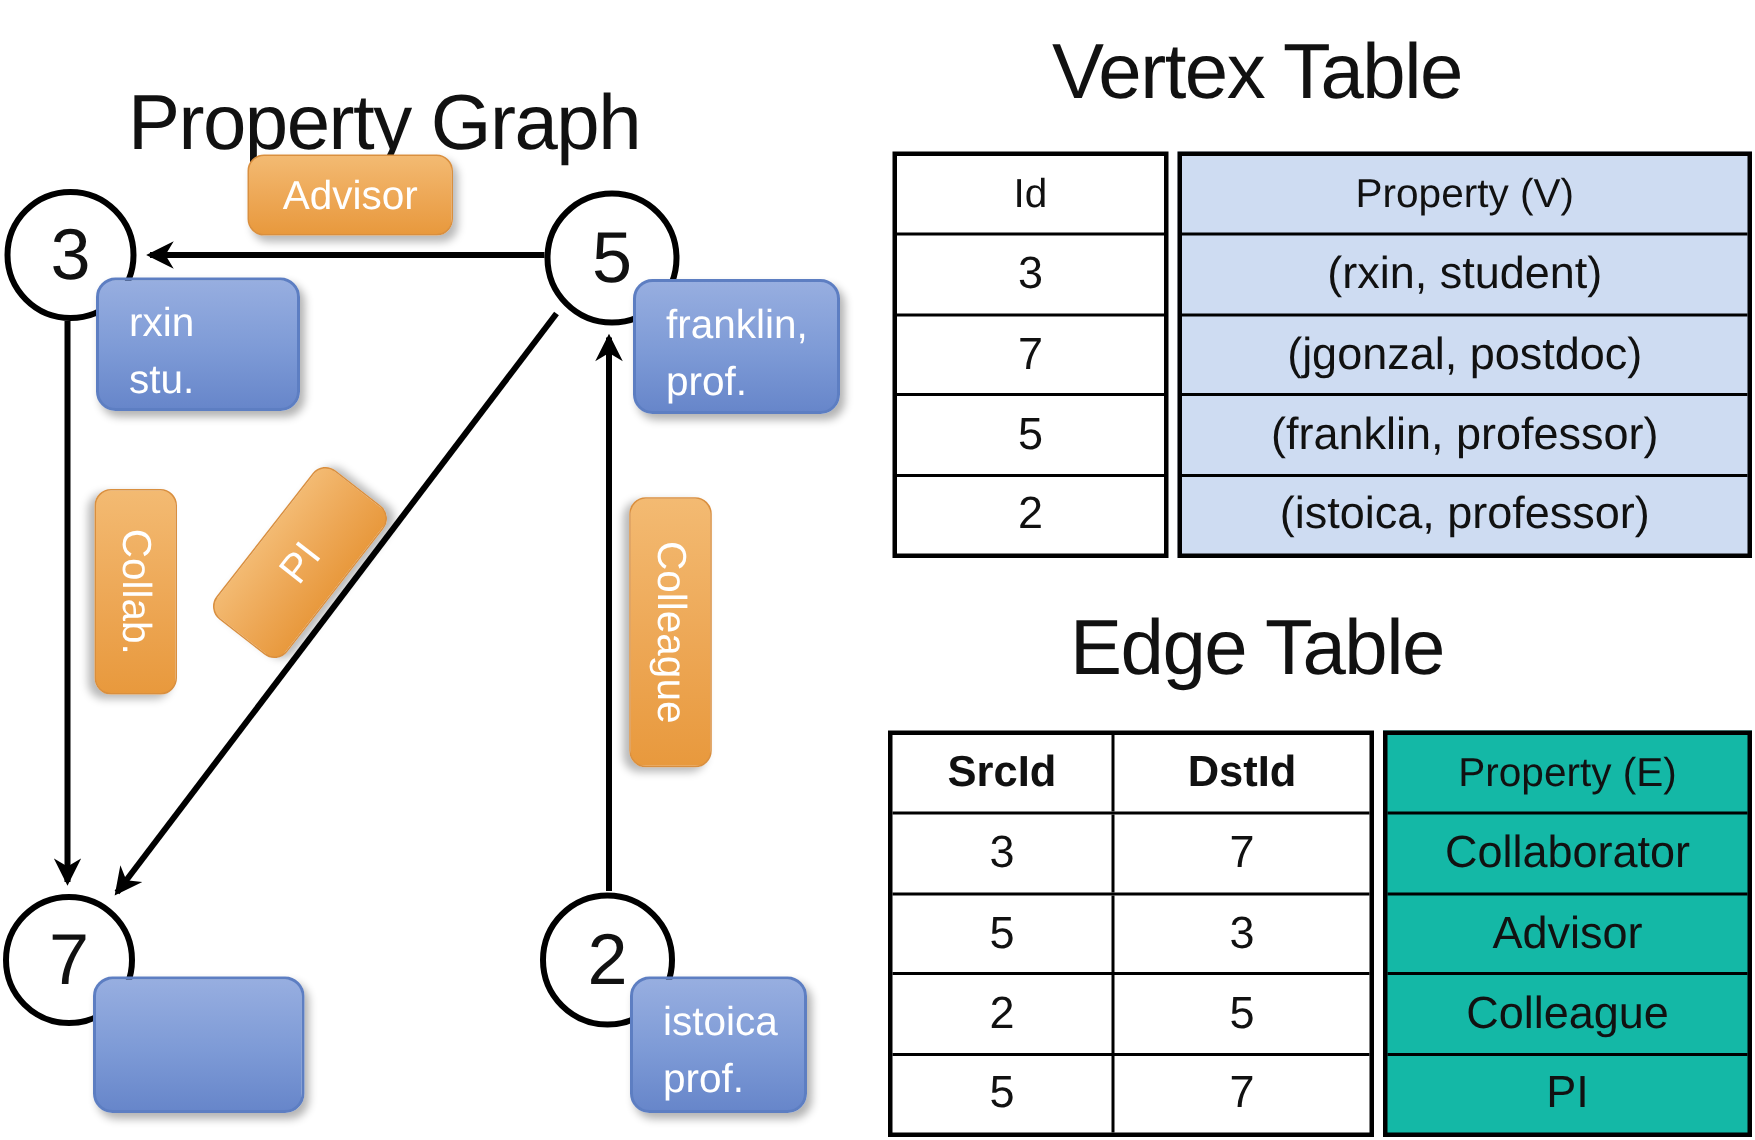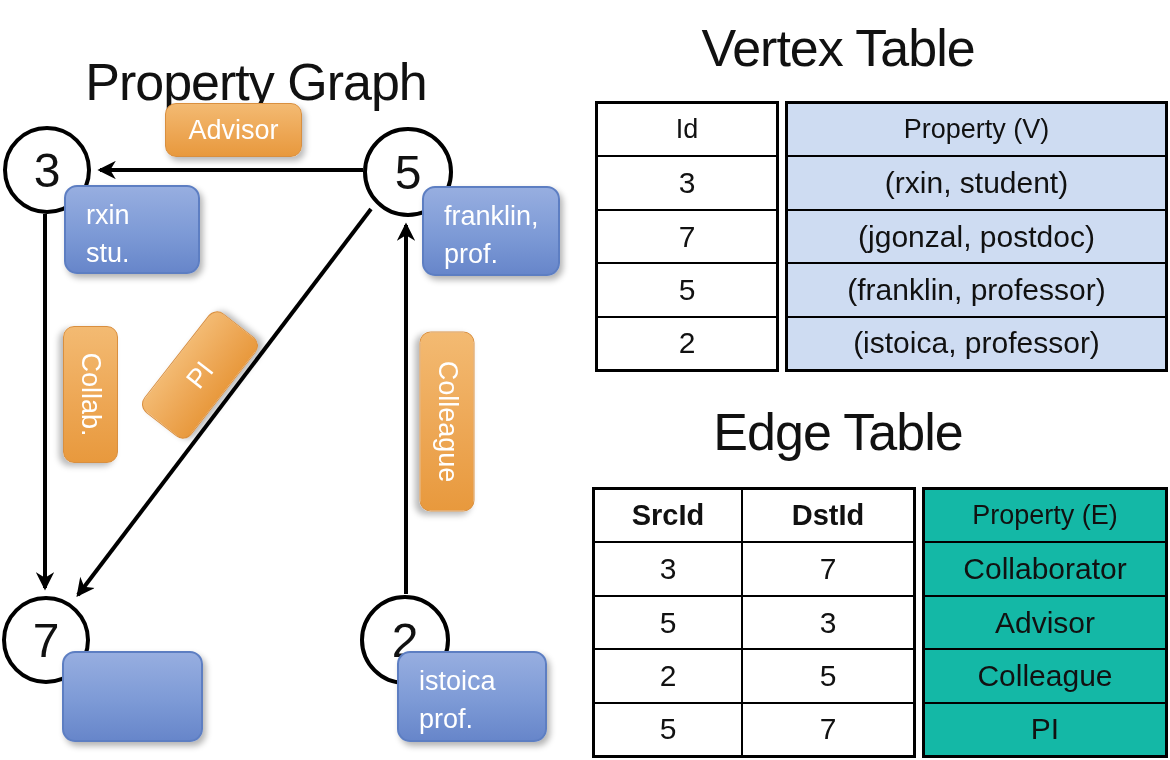--- a/index.html
+++ b/index.html
@@ -99,21 +99,21 @@
   <div class="nlabel" style="left:64px; top:185px; width:136px; height:89px;">
     <div>rxin</div>
     <div>stu.</div>
   </div>
   <div class="nlabel" style="left:422px; top:186px; width:138px; height:90px;">
     <div>franklin,</div>
     <div>prof.</div>
   </div>
   <div class="nlabel" style="left:62px; top:651px; width:141px; height:91px;">
   </div>
-  <div class="nlabel" style="left:397px; top:651px; width:150px; height:91px;">
+  <div class="nlabel" style="left:420px; top:651px; width:118px; height:91px;">
     <div>istoica</div>
     <div>prof.</div>
   </div>
 
   <div class="elab horiz" style="left:165px; top:103px; width:137px; height:54px;">
     <span>Advisor</span>
   </div>
   <div class="elab vert rot90" style="left:22px; top:367px; width:137px; height:55px;">
     <span>Collab.</span>
   </div>

